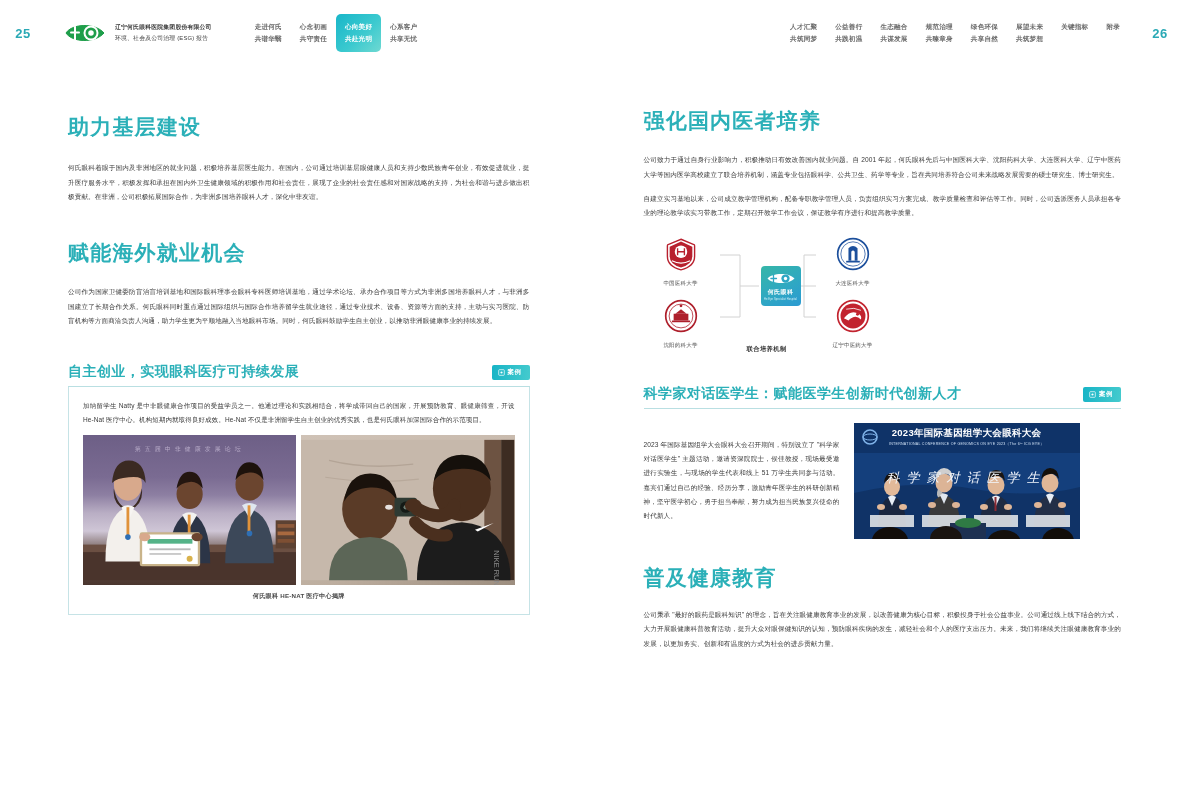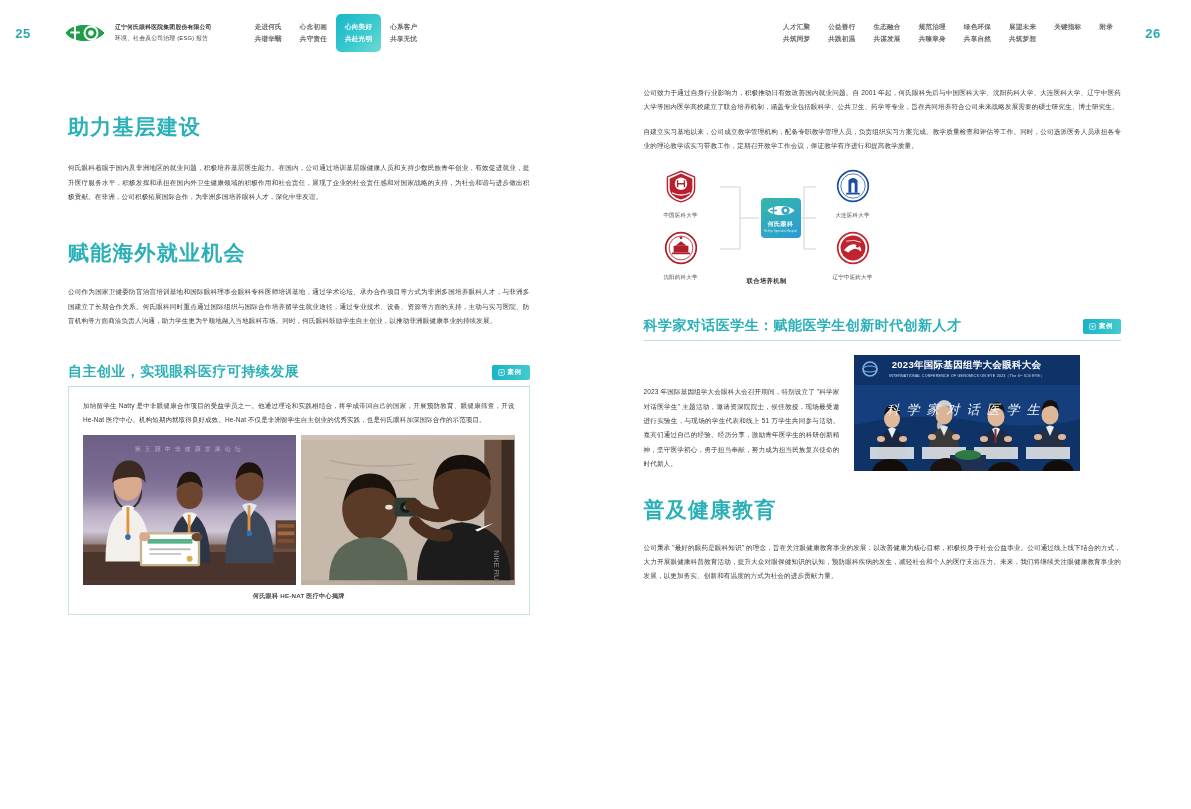--- a/index.html
+++ b/index.html
@@ -38,21 +38,21 @@
     color: #6a6a6a; padding: 7px 9px; white-space: nowrap;
     border-radius: 5px; letter-spacing: .2px; font-weight: bold;
   }
   .tab.active {
     background: linear-gradient(135deg, #19b6c9 0%, #3ac9cf 55%, #6fd9d2 100%);
     color: #ffffff;
   }
   .tab.single { line-height: 1.75; }
   .tab.single .l2 { visibility: hidden; }
 
-  .hdr-right { justify-content: flex-end; padding-right: 21px; }
+  .hdr-right { justify-content: flex-end; padding-right: 14px; }
   .hdr-right .pagenum { margin-left: 14px; }
 
   
   .content { position: absolute; top: 66px; left: 0; right: 0; bottom: 0; }
   .inner-l { padding: 0 66px 0 68px; }
   .inner-r { padding: 0 70px 0 48px; }
 
   h1.sec {
     font-size: 21px; font-weight: bold; color: #2bb0b8;
     letter-spacing: 1.2px; line-height: 1.2;
@@ -339,20 +339,21 @@
         <div class="tab single">
           <div class="l1">附录</div>
           <div class="l2">&nbsp;</div>
         </div>
       </div>
       <div class="pagenum">26</div>
     </div>
 
     <div class="content inner-r">
 
+      <h1 class="sec" style="margin-top:42px">强化国内医者培养</h1>
       <p class="body" style="margin-top:20px">公司致力于通过自身行业影响力，积极推动日有效改善国内就业问题。自 2001 年起，何氏眼科先后与中国医科大学、沈阳药科大学、大连医科大学、辽宁中医药大学等国内医学高校建立了联合培养机制，涵盖专业包括眼科学、公共卫生、药学等专业，旨在共同培养符合公司未来战略发展需要的硕士研究生、博士研究生。</p>
       <p class="body">自建立实习基地以来，公司成立教学管理机构，配备专职教学管理人员，负责组织实习方案完成、教学质量检查和评估等工作。同时，公司选派医务人员承担各专业的理论教学或实习带教工作，定期召开教学工作会议，保证教学有序进行和提高教学质量。</p>
 
       <div class="uni-wrap">
 
         <div class="uni-node" style="left:0px; top:0px">
           <svg class="uni-seal" viewBox="0 0 60 60">
             <path d="M30 4 L54 14 L54 34 Q54 52 30 58 Q6 52 6 34 L6 14 Z" fill="#ffffff" stroke="#b8202e" stroke-width="2.5"></path>
             <path d="M30 8 L50 17 L50 34 Q50 48 30 54 Q10 48 10 34 L10 17 Z" fill="#b8202e"></path>
             <circle cx="30" cy="26" r="11" fill="#ffffff"></circle>
@@ -424,21 +425,21 @@
           <div class="case-badge" style="margin-bottom:6px">
             <svg class="badge-ico" viewBox="0 0 20 20">
               <rect x="2" y="2" width="16" height="16" rx="2" fill="none" stroke="#fff" stroke-width="2"></rect>
               <circle cx="10" cy="10" r="3.2" fill="#fff"></circle>
             </svg>
             <span>案例</span>
           </div>
         </div>
         <div class="case-rule"></div>
 
-        <div style="display:flex; gap:14px; margin-top:14px; align-items:flex-end">
+        <div style="display:flex; gap:14px; margin-top:14px; align-items:center">
           <p class="body" style="flex:1; max-width:196px">2023 年国际基因组学大会眼科大会召开期间，特别设立了 "科学家对话医学生" 主题活动，邀请资深院院士，侯佳教授，现场最受邀进行实验生，与现场的学生代表和线上 51 万学生共同参与活动。嘉宾们通过自己的经验、经历分享，激励青年医学生的科研创新精神，坚守医学初心，勇于担当奉献，努力成为担当民族复兴使命的时代新人。</p>
 
           <div class="photo ph-conf">
             <svg viewBox="0 0 226 116" style="position:absolute;inset:0;width:100%;height:100%">
               <rect x="0" y="0" width="226" height="116" fill="#143f7c"></rect>
               <rect x="0" y="0" width="226" height="30" fill="#0f3368"></rect>
               <path d="M0 70 q60 -14 120 -4 q60 10 106 -2 L226 116 L0 116 Z" fill="#0d2a55" opacity=".55"></path>
 
               <circle cx="16" cy="14" r="7" fill="none" stroke="#7fb2e8" stroke-width="1.6"></circle>
               <ellipse cx="16" cy="14" rx="7" ry="3" fill="none" stroke="#7fb2e8" stroke-width="1"></ellipse>

